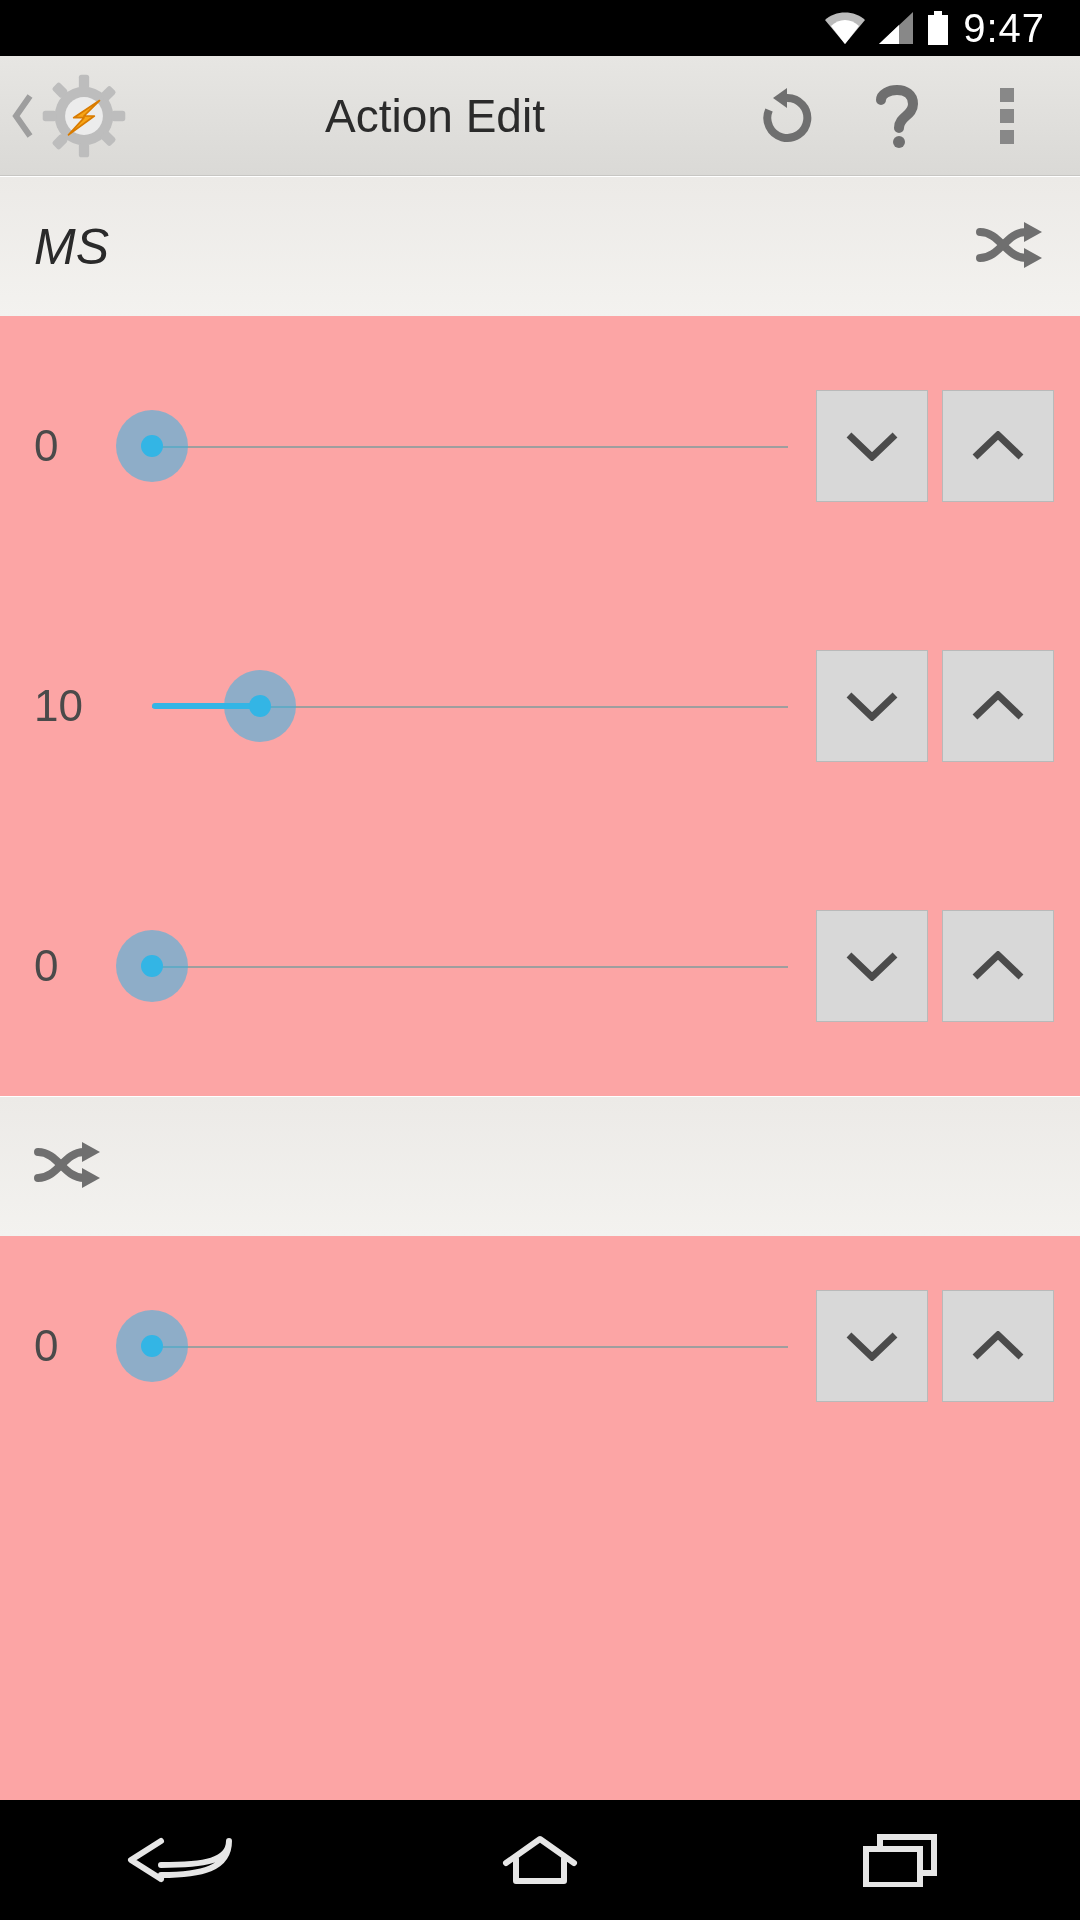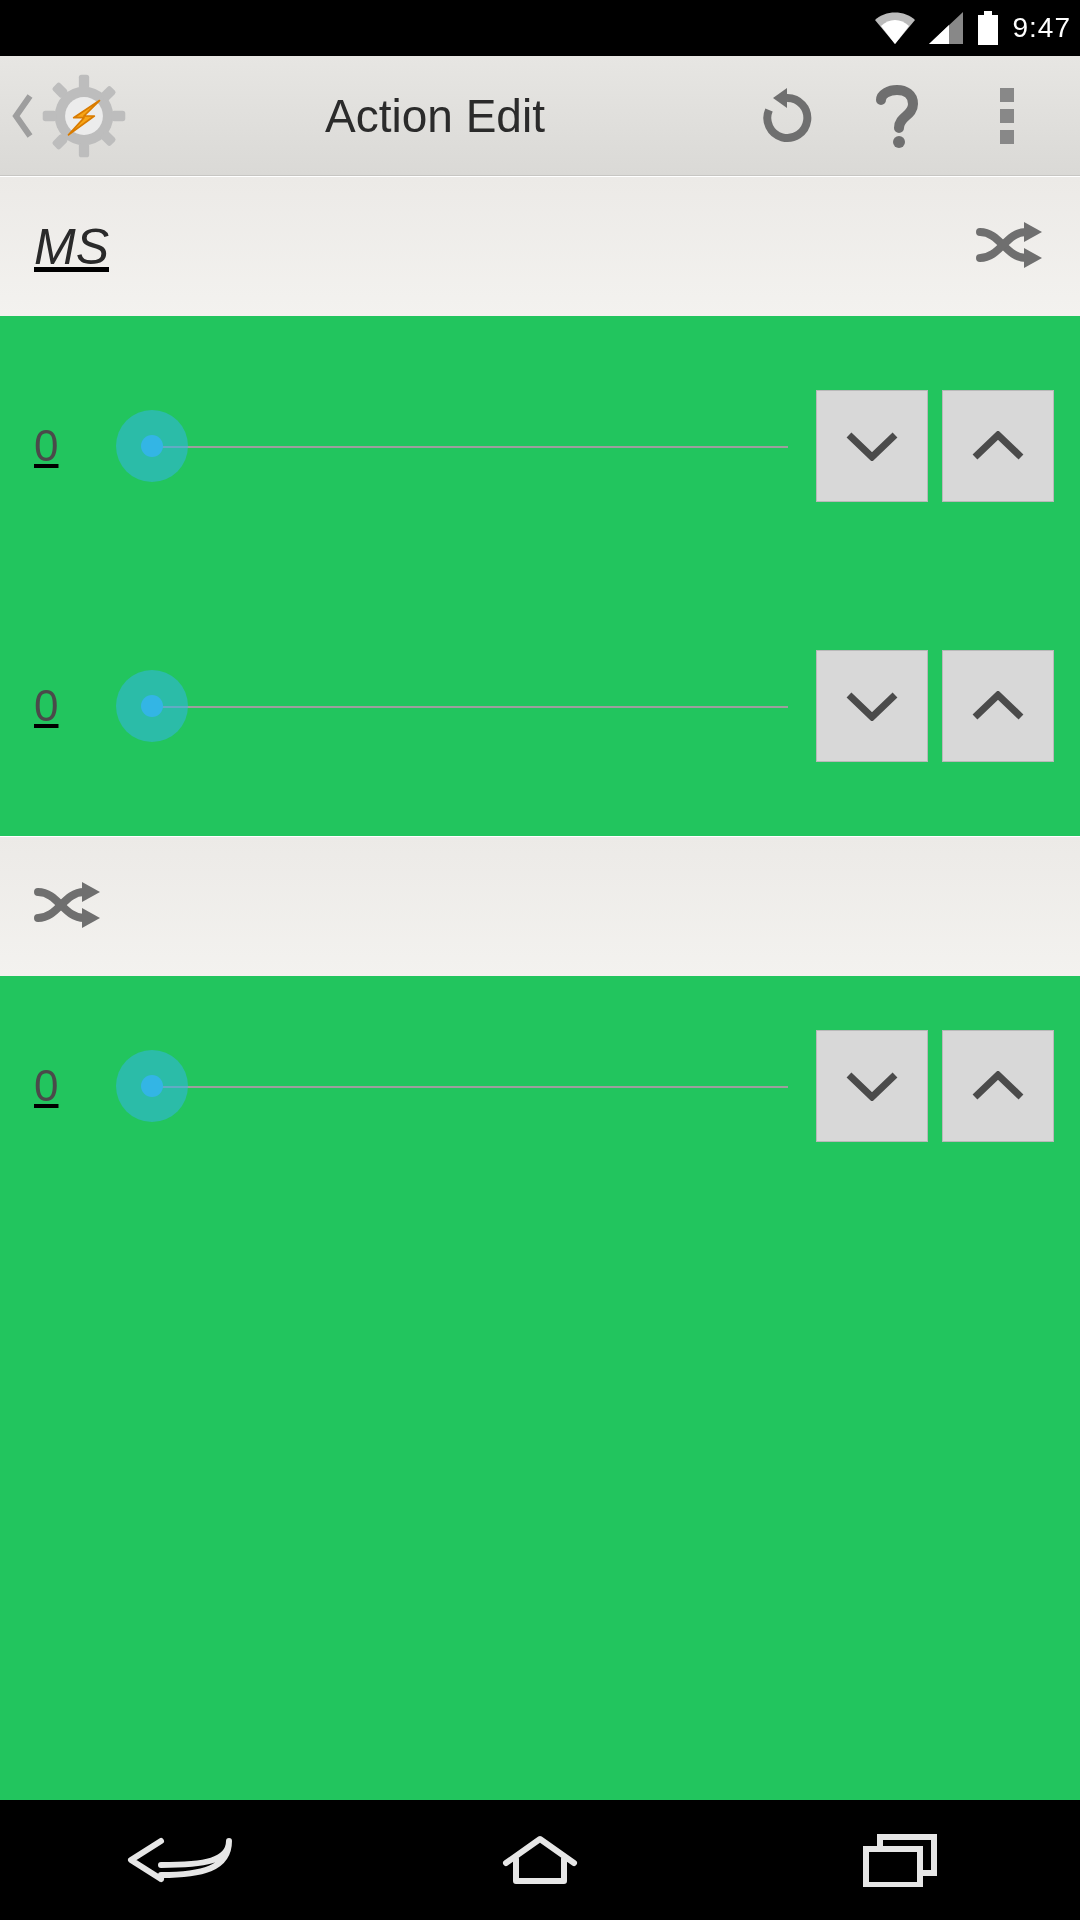--- a/index.html
+++ b/index.html
@@ -6,23 +6,23 @@
   html, body { width: 1080px; height: 1920px; font-family: "Helvetica Neue", Arial, sans-serif; background: #fff; overflow: hidden; }
 
   
   .status-bar {
     height: 56px;
     background: #000;
     color: #fff;
     display: flex;
     align-items: center;
     justify-content: flex-end;
-    padding: 0 9px;
+    padding: 0 35px;
     gap: 14px;
-    font-size: 28px;
+    font-size: 40px;
     letter-spacing: 1px;
   }
   .status-bar .icon { display:inline-block; }
   .status-bar svg { display:block; }
 
   
   .app-bar {
     height: 120px;
     background: linear-gradient(#e7e6e3, #dad9d6);
     border-bottom: 1px solid #c7c6c3;
@@ -43,21 +43,21 @@
   .app-titles { flex:1; display:flex; flex-direction:row; justify-content:center;text-align:center; }
   .app-title { font-size: 46px; color:#2b2b2b; font-weight:400; }
   .app-subtitle { font-size: 32px; color:#666; margin-top:-2px; }
   .toolbar-btn {
     width: 110px; height: 120px;
     display:flex; align-items:center; justify-content:center;
     color:#6f6f6f;
   }
 
   
-  .content { height: calc(1920px - 56px - 120px - 120px); overflow:hidden; background:#22c55e;text-decoration:underline; }
+  .content { height: calc(1920px - 56px - 120px - 120px); overflow:hidden; background:#fca5a5; }
 
   .section {}
   .section-header {
     height: 140px;
     background: linear-gradient(#eceae7, #f3f2ef);
     display:flex; align-items:center;
     padding: 0 34px;
     border-top: 1px solid #fff;
   }
   .section-header .label {
@@ -223,20 +223,40 @@
         <div class="step-btn">
           <svg width="54" height="30" viewBox="0 0 54 30">
               <path d="M4 26 L27 4 L50 26" fill="none" stroke="#4b4b4b" stroke-width="7"></path>
             </svg>
         </div>
       </div>
     </div>
   </div>
 
   <div class="section">
+    <div class="section-body">
+      <div class="value">10</div>
+      <div class="slider">
+        <div class="track"></div>
+        <div class="fill" style="width:17%"></div>
+        <div class="thumb" style="left:17%"></div>
+      </div>
+      <div class="stepper">
+        <div class="step-btn">
+          <svg width="54" height="30" viewBox="0 0 54 30">
+              <path d="M4 4 L27 26 L50 4" fill="none" stroke="#4b4b4b" stroke-width="7"></path>
+            </svg>
+        </div>
+        <div class="step-btn">
+          <svg width="54" height="30" viewBox="0 0 54 30">
+              <path d="M4 26 L27 4 L50 26" fill="none" stroke="#4b4b4b" stroke-width="7"></path>
+            </svg>
+        </div>
+      </div>
+    </div>
   </div>
 
   <div class="section">
     <div class="section-body">
       <div class="value">0</div>
       <div class="slider">
         <div class="track"></div>
         <div class="fill" style="width:0%"></div>
         <div class="thumb" style="left:0%"></div>
       </div>

